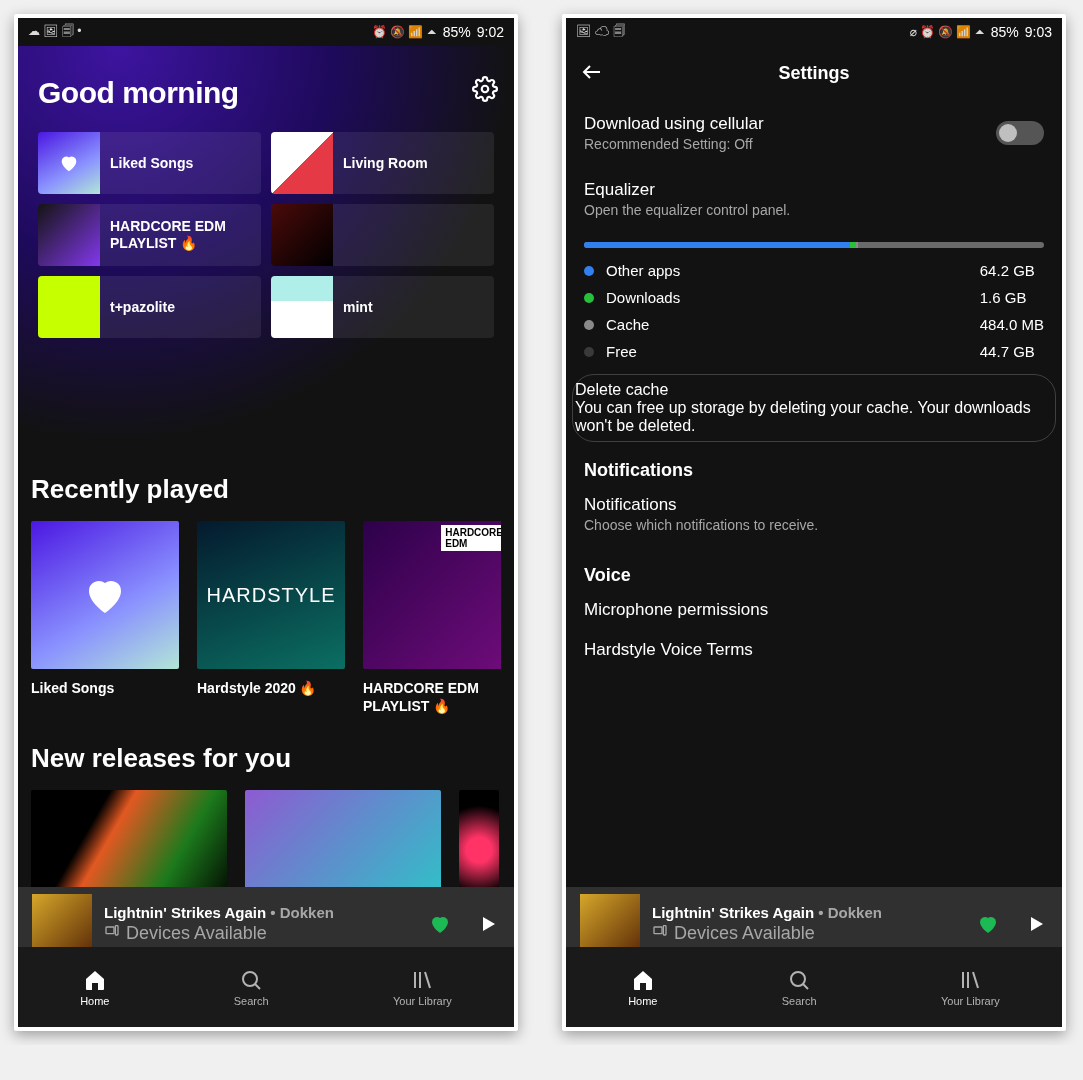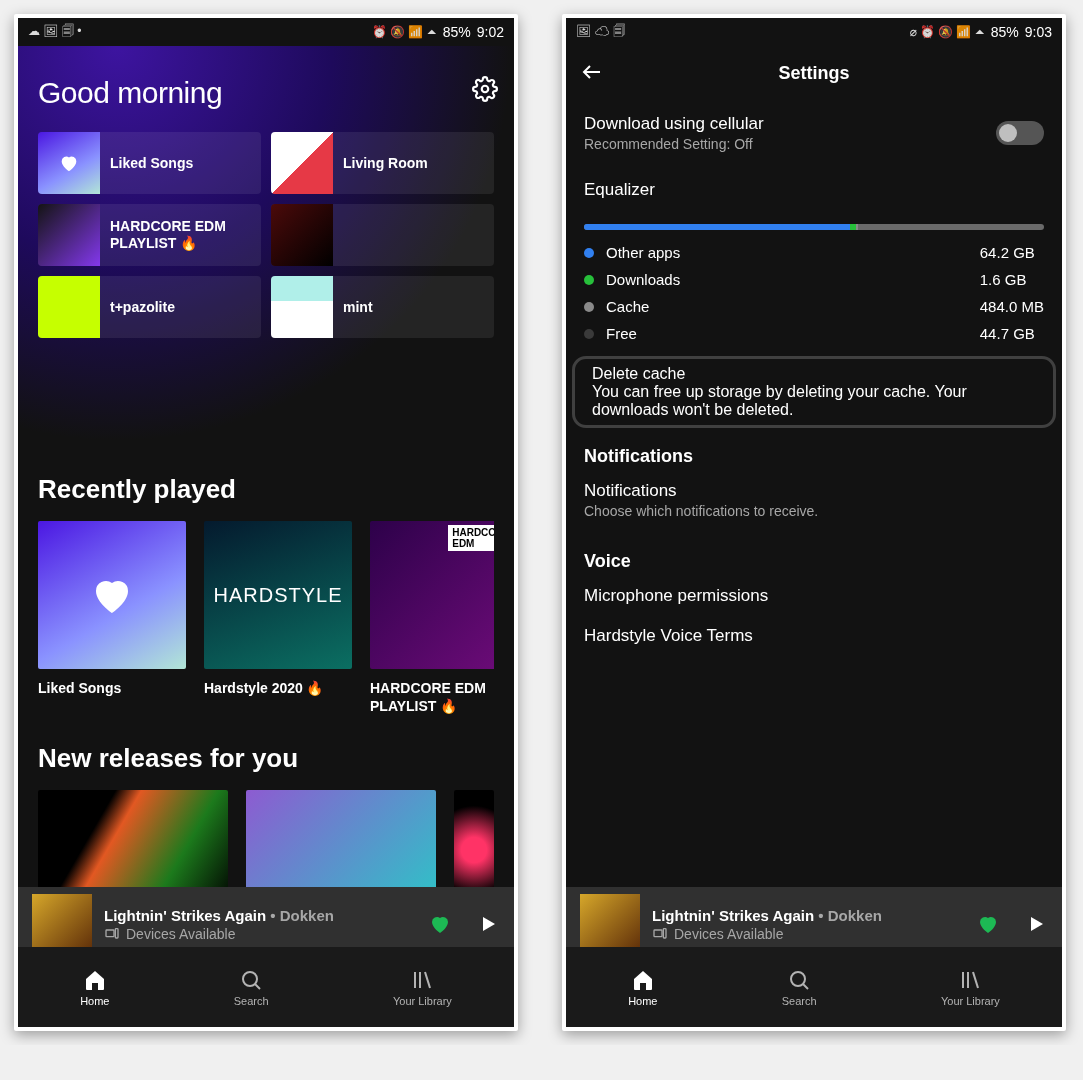--- a/index.html
+++ b/index.html
@@ -21,21 +21,21 @@
   .phone{position:relative;width:496px;height:1009px;background:#fff;border:4px solid #fff;box-shadow:0 4px 14px rgba(0,0,0,.35);border-radius:2px;overflow:hidden;display:flex;flex-direction:column}
   .phone .inner{flex:1;background:var(--bg);overflow:hidden;position:relative}
   
   .status{height:28px;display:flex;align-items:center;justify-content:space-between;padding:0 10px;color:#fff;font-size:14px}
   .status .left,.status .right{display:flex;align-items:center;gap:6px}
   .dot{font-size:12px;opacity:.85}
   .ico{display:inline-flex;align-items:center;justify-content:center}
   
   .home-top{background:radial-gradient(circle at 20% 0%,#3d14a0 0%,#1e0a5c 38%,#121212 70%);padding:30px 20px 0;min-height:370px}
   .settings-btn{position:absolute;right:16px;top:58px}
-  .gm{font-size:30px;font-weight:400;letter-spacing:-.5px}
+  .gm{font-size:30px;font-weight:700;letter-spacing:-.5px}
   .quick{margin-top:22px;display:grid;grid-template-columns:1fr 1fr;gap:10px}
   .quick .qitem{background:rgba(255,255,255,.08);border-radius:4px;height:62px;display:flex;align-items:center;overflow:hidden}
   .qimg{width:62px;height:62px;flex:0 0 62px;display:flex;align-items:center;justify-content:center;font-size:10px;color:#000;position:relative}
   .qlbl{padding:0 10px;font-weight:700;font-size:14px;line-height:1.2}
   .liked-grad{background:linear-gradient(150deg,#4b17e2 0%,#8a92ff 60%,#b2e6d6 100%)}
   .liked-grad .heart{width:22px;height:22px;color:#fff}
   .art1{background:linear-gradient(135deg,#fff 50%,#e63946 50%)}
   .art2{background:linear-gradient(135deg,#141414,#8338ec)}
   .art3{background:linear-gradient(135deg,#4b0a0a,#000)}
   .art4{background:#c6ff00}
@@ -43,33 +43,33 @@
   .section-h{font-size:26px;font-weight:800;margin:28px 0 16px}
   .recent{display:flex;gap:18px;overflow:hidden}
   .rcard{flex:0 0 148px}
   .cover{width:148px;height:148px;border-radius:2px;display:flex;align-items:center;justify-content:center;color:#fff}
   .rtitle{margin-top:10px;font-size:14px;font-weight:700;line-height:1.3}
   .big-heart{width:48px;height:48px}
   .cov-hard{background:linear-gradient(160deg,#041a2e,#0b6f62);position:relative}
   .cov-hard span{font-family:Impact,Arial Black,sans-serif;font-size:20px;letter-spacing:1px}
   .cov-edm{background:linear-gradient(135deg,#2d014a,#6f0c7a);position:relative;overflow:hidden}
   .cov-edm .badge{position:absolute;top:4px;right:4px;background:#fff;color:#000;font-size:10px;font-weight:800;padding:2px 4px}
-  .body-dark{padding:0 20px 0}
+  .body-dark{padding:0 13px 0}
   .newrel{display:flex;gap:18px;overflow:hidden;margin-top:6px}
   .nrcover{width:196px;height:120px;border-radius:2px}
   .nr1{background:linear-gradient(120deg,#000 30%,#e25822 40%,#1c7a1c 70%,#000)}
   .nr2{background:linear-gradient(135deg,#8d5bd1,#2cc5c7)}
   .nr3{background:radial-gradient(circle,#ff3366 20%,#000 70%)}
   
   .nowplaying{position:absolute;left:0;right:0;bottom:66px;height:74px;background:var(--playing);display:flex;align-items:center;gap:12px;padding:0 14px}
   .np-art{width:60px;height:60px;background:linear-gradient(135deg,#d6a72a,#5c2b08);flex:0 0 60px}
   .np-mid{flex:1;min-width:0}
   .np-title{font-size:15px;font-weight:600}
   .np-title .artist{color:var(--sub)}
-  .np-dev{color:var(--sub);font-size:14px;display:flex;align-items:flex-start;gap:6px;margin-top:2px}
+  .np-dev{color:var(--sub);font-size:18px;display:flex;align-items:flex-start;gap:6px;margin-top:2px}
   .np-actions{display:flex;align-items:center;gap:24px}
   .np-actions svg{width:24px;height:24px}
   
   .nav{position:absolute;left:0;right:0;bottom:0;height:80px;background:#1a1a1a;display:flex;justify-content:space-around;align-items:center}
   .navitem{display:flex;flex-direction:column;align-items:center;font-size:11px;color:var(--navtxt);gap:3px}
   .navitem.active{color:#fff}
   .navitem svg{width:24px;height:24px}
   
   .set-top{height:54px;display:flex;align-items:center;justify-content:center;position:relative}
   .back{position:absolute;left:14px;top:14px}
@@ -79,21 +79,21 @@
   .row .txt{flex:1}
   .row .t1{font-size:17px;font-weight:500}
   .row .t2{font-size:14px;color:var(--sub);margin-top:2px}
   .hgroup{font-size:18px;font-weight:800;padding-top:18px}
   .toggle{width:48px;height:24px;border-radius:20px;background:#555;position:relative}
   .toggle .knob{position:absolute;width:18px;height:18px;background:#bfbfbf;border-radius:50%;top:3px;left:3px}
   .storagebar{height:6px;border-radius:3px;background:var(--track);overflow:hidden;display:flex;margin:10px 0 14px}
   .storagebar .seg{height:100%}
   .legend{font-size:15px;display:grid;grid-template-columns:auto 1fr auto;row-gap:10px;column-gap:12px;align-items:center}
   .lgdot{width:10px;height:10px;border-radius:50%}
-  .deletebox{position:relative;border:3px solid #404040;border-radius:14px;padding:6px 17px;margin-top:14px;margin-left:-12px;margin-right:-12px}
+  .deletebox{position:relative;border:1px solid #404040;border-radius:22px;padding:6px 2px;margin-top:14px;margin-left:-12px;margin-right:-12px}
   
   svg{display:block}
 </style>
 </head>
 <body>
 
 <div class="stage">
 
 <div class="phone">
   <div class="inner">
@@ -271,20 +271,21 @@
           <div class="t2">Recommended Setting: Off</div>
         </div>
         <div class="toggle">
               <div class="knob"></div>
             </div>
       </div>
 
       <div class="row">
         <div class="txt">
           <div class="t1">Equalizer</div>
+          <div class="t2">Open the equalizer control panel.</div>
         </div>
       </div>
 
       <div class="storagebar">
         <div class="seg" style="width:57.8%;background:#3180f0"></div>
         <div class="seg" style="width:1.4%;background:#27c03b"></div>
         <div class="seg" style="width:0.4%;background:#8a8a8a"></div>
       </div>
       <div class="legend">
         <span class="lgdot" style="background:#3180f0"></span>

